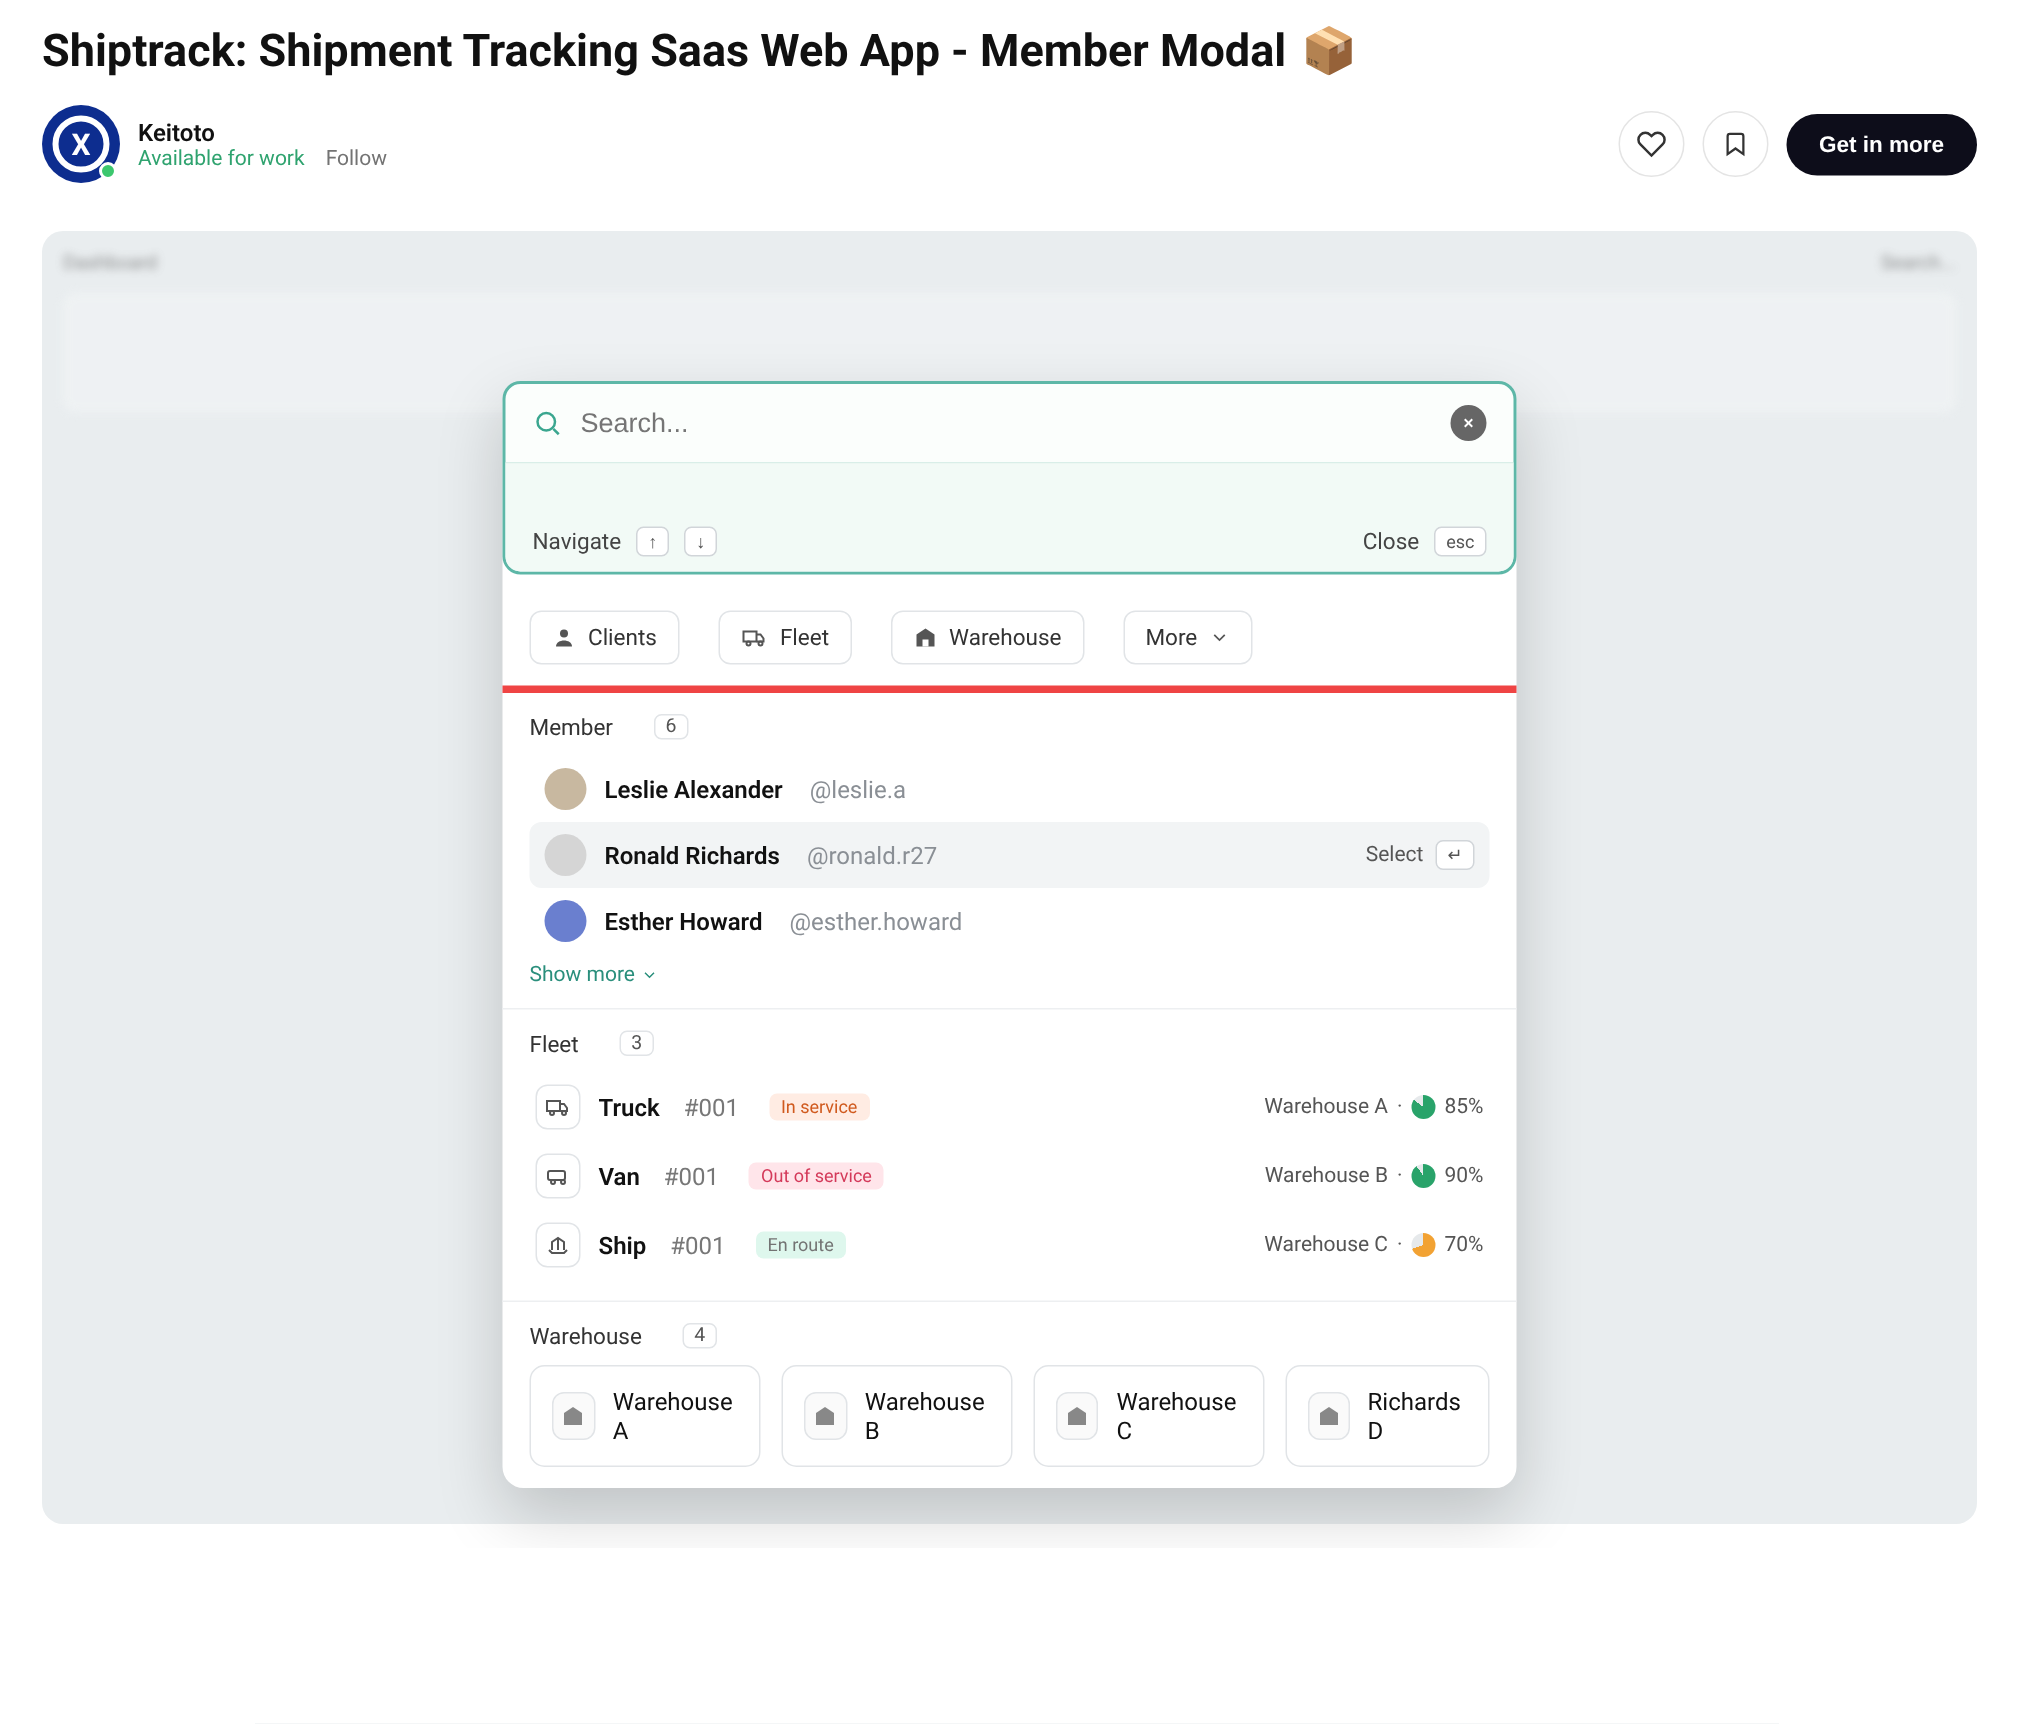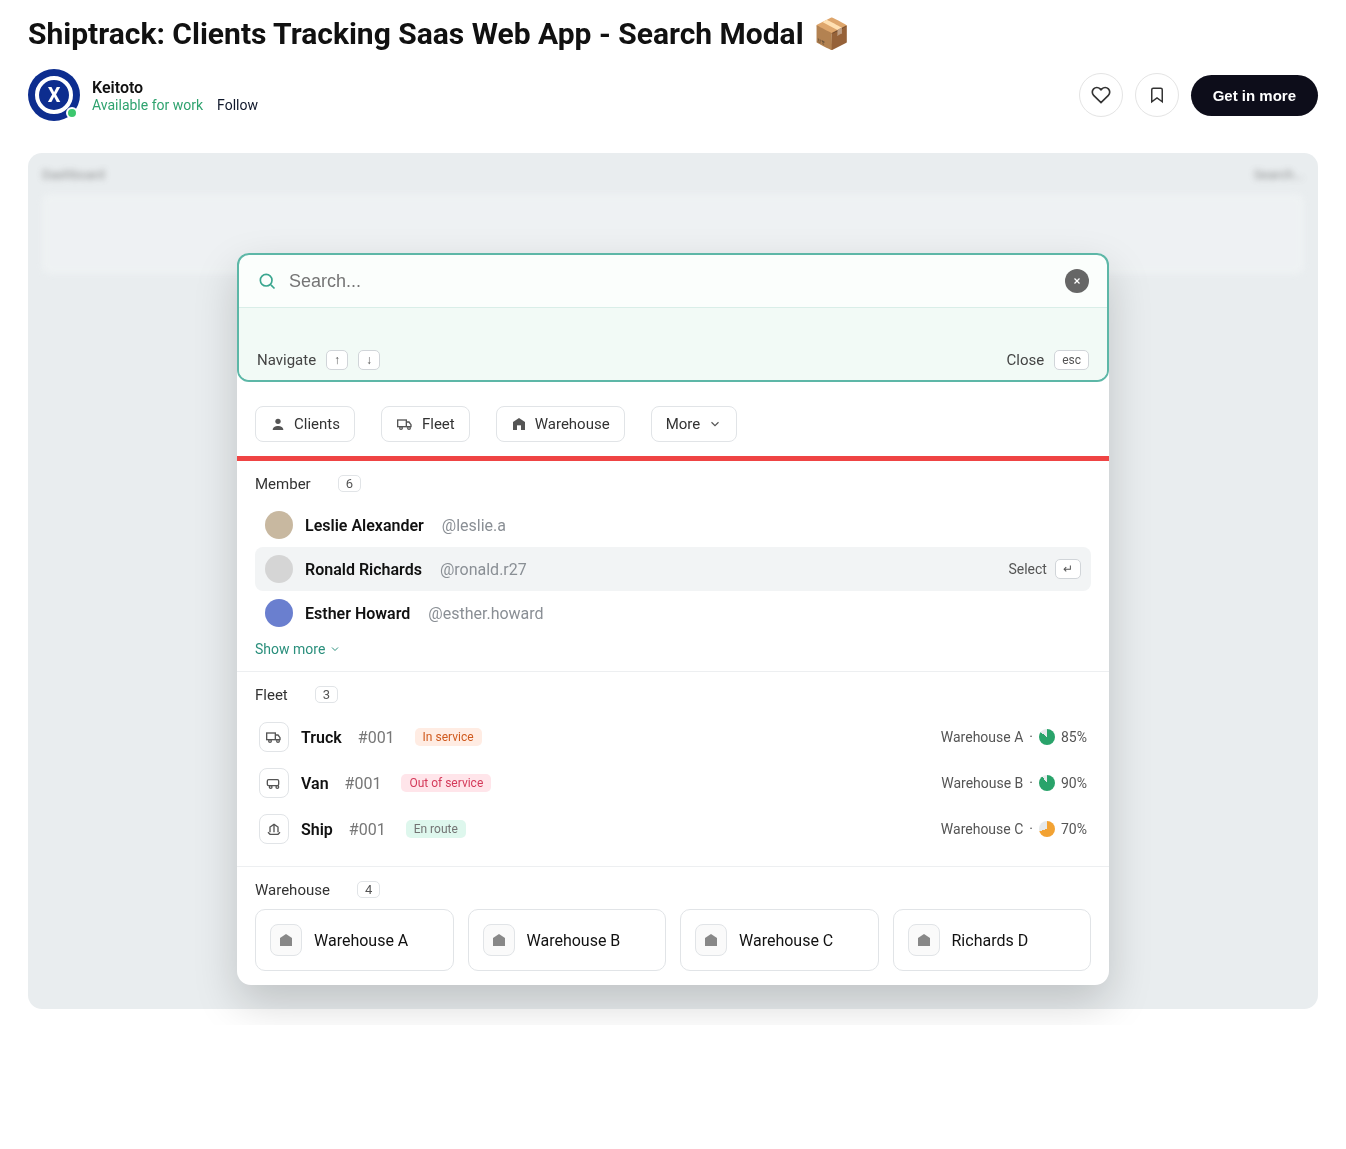--- a/index.html
+++ b/index.html
@@ -37,21 +37,21 @@
   width: 38px; height: 38px; border: 4px solid #fff; border-radius: 50%;
   display: flex; align-items: center; justify-content: center;
 }
 .avatar-circle .dot {
   position: absolute; bottom: 2px; right: 2px; width: 12px; height: 12px;
   background: #3cc76e; border-radius:50%; border:2px solid #fff;
 }
 .author-name { font-weight: 600; font-size: 16px; }
 .author-sub { display:flex; gap:14px; align-items:flex-start; font-size:14px; }
 .available { color: #2fa36f; }
-.follow { color: #0f172a; }
+.follow { color: #737373; }
 .author-actions { display:flex; gap:12px; align-items:center; }
 .icon-btn {
   width: 44px; height: 44px; border-radius: 50%;
   border: 1px solid #e4e4e4; background:#fff;
   display:flex; align-items:center; justify-content:center;
   cursor:pointer;
 }
 .cta-btn {
   background:#0d0d1a; color:#fff; padding:12px 22px; border-radius: 24px;
   font-weight:600; border:none; cursor:pointer; font-size:15px;
@@ -61,21 +61,21 @@
   padding:14px 14px 24px 14px; position:relative; min-height:830px;
 }
 .stage-blur {
   position:absolute; inset:14px; filter: blur(3px); opacity:.7;
   font-size:13px; color:#666;
 }
 .blur-top { display:flex; justify-content:space-between; }
 .blur-card { background:#f1f4f5; border-radius:8px; height:80px; margin-top:12px; }
 .modal {
   position:relative; z-index:2;
-  width: 872px; margin: 86px auto 0 auto;
+  width: 676px; margin: 86px auto 0 auto;
   background:#fff; border-radius:14px;
   box-shadow: 0 18px 44px rgba(0,0,0,.18);
 }
 .search-wrap {
   border:2px solid #5db7a7; border-radius:12px;
   background:#fbfefc;
 }
 .search-row {
   display:flex; align-items:center; gap:12px;
   padding:14px 18px;
@@ -155,21 +155,21 @@
 .donut.g { background: conic-gradient(#29a36a 0 85%, #e6e9eb 0); }
 .donut.g2 { background: conic-gradient(#29a36a 0 90%, #e6e9eb 0); }
 .donut.o { background: conic-gradient(#f2a233 0 70%, #e6e9eb 0); }
 svg { display:block; }
 </style>
 </head>
 <body>
 
 <div class="page-header">
   <h1 class="page-title">
-    <span>Shiptrack: Clients Tracking Saas Web App - Search Modal</span>
+    <span>Shiptrack: Shipment Tracking Saas Web App - Member Modal</span>
     <span>📦</span>
   </h1>
 
   <div class="author-row">
     <div class="author-left">
       <div class="avatar-circle">
         <div class="inner">X</div>
         <div class="dot"></div>
       </div>
       <div>

